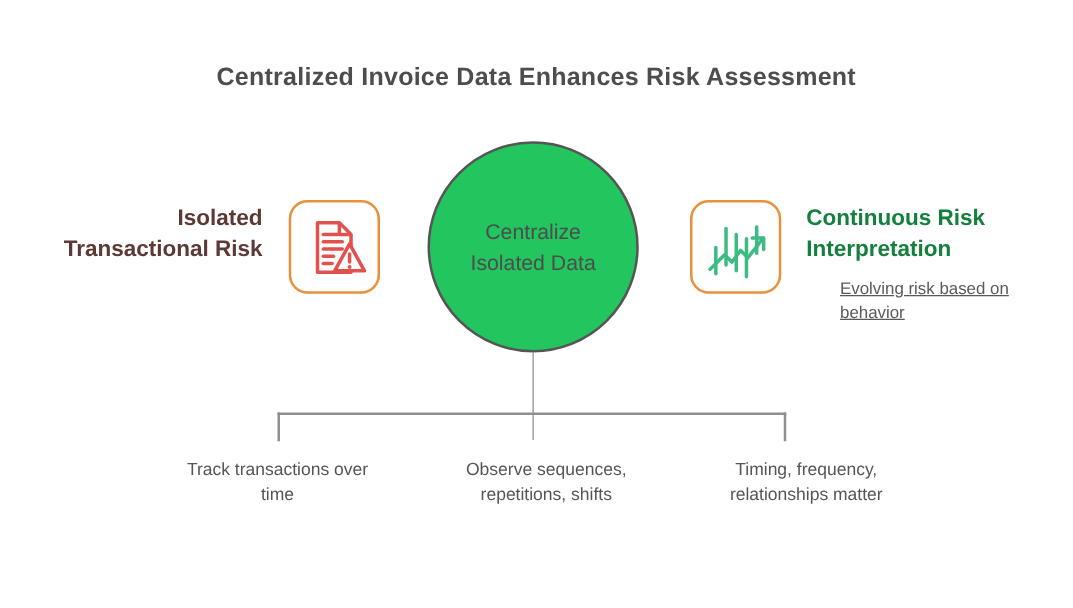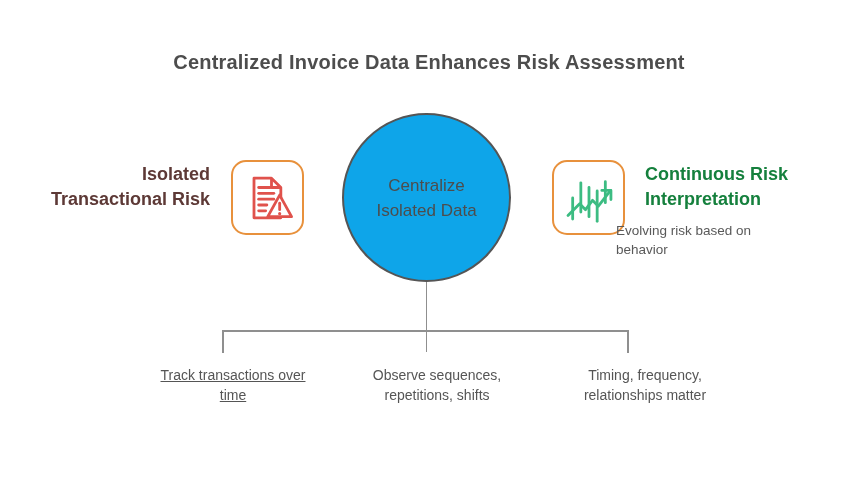--- a/index.html
+++ b/index.html
@@ -59,27 +59,28 @@
     width: 170px;
     text-align: left;
     font-size: 18px;
     font-weight: bold;
     line-height: 25px;
     color: #15803d;
   }
   .right-desc {
     position: absolute;
     top: 221px;
-    left: 616px;
+    left: 672px;
     width: 152px;
     text-align: left;
     font-size: 13.5px;
     font-weight: 500;
     line-height: 19px;
     color: #595959;
+    text-decoration: underline;
   }
 
   
   .icon-tile {
     position: absolute;
     width: 73px;
     height: 75px;
     border: 2.5px solid #E8913C;
     border-radius: 15px;
     display: flex;
@@ -93,21 +94,21 @@
 
   
   .center-circle {
     position: absolute;
     left: 342px;
     top: 113px;
     width: 169px;
     height: 169px;
     border: 2px solid #555555;
     border-radius: 50%;
-    background: #0ea5e9;
+    background: #22c55e;
     display: flex;
     flex-direction: column;
     align-items: center;
     justify-content: center;
     text-align: center;
     font-size: 17px;
     font-weight: 500;
     line-height: 25px;
     color: #4D4D4D;
   }
@@ -127,21 +128,21 @@
   .bottom-label {
     position: absolute;
     top: 366px;
     width: 170px;
     text-align: center;
     font-size: 14px;
     font-weight: 500;
     line-height: 19.5px;
     color: #555555;
   }
-  .bottom-label.pos-1 { left: 148px; text-decoration: underline; }
+  .bottom-label.pos-1 { left: 137px; }
   .bottom-label.pos-2 { left: 352px; }
   .bottom-label.pos-3 { left: 560px; }
 </style>
 </head>
 <body>
 
 <div class="stage">
 
   <div class="diagram-title">Centralized Invoice Data Enhances Risk Assessment</div>
 

